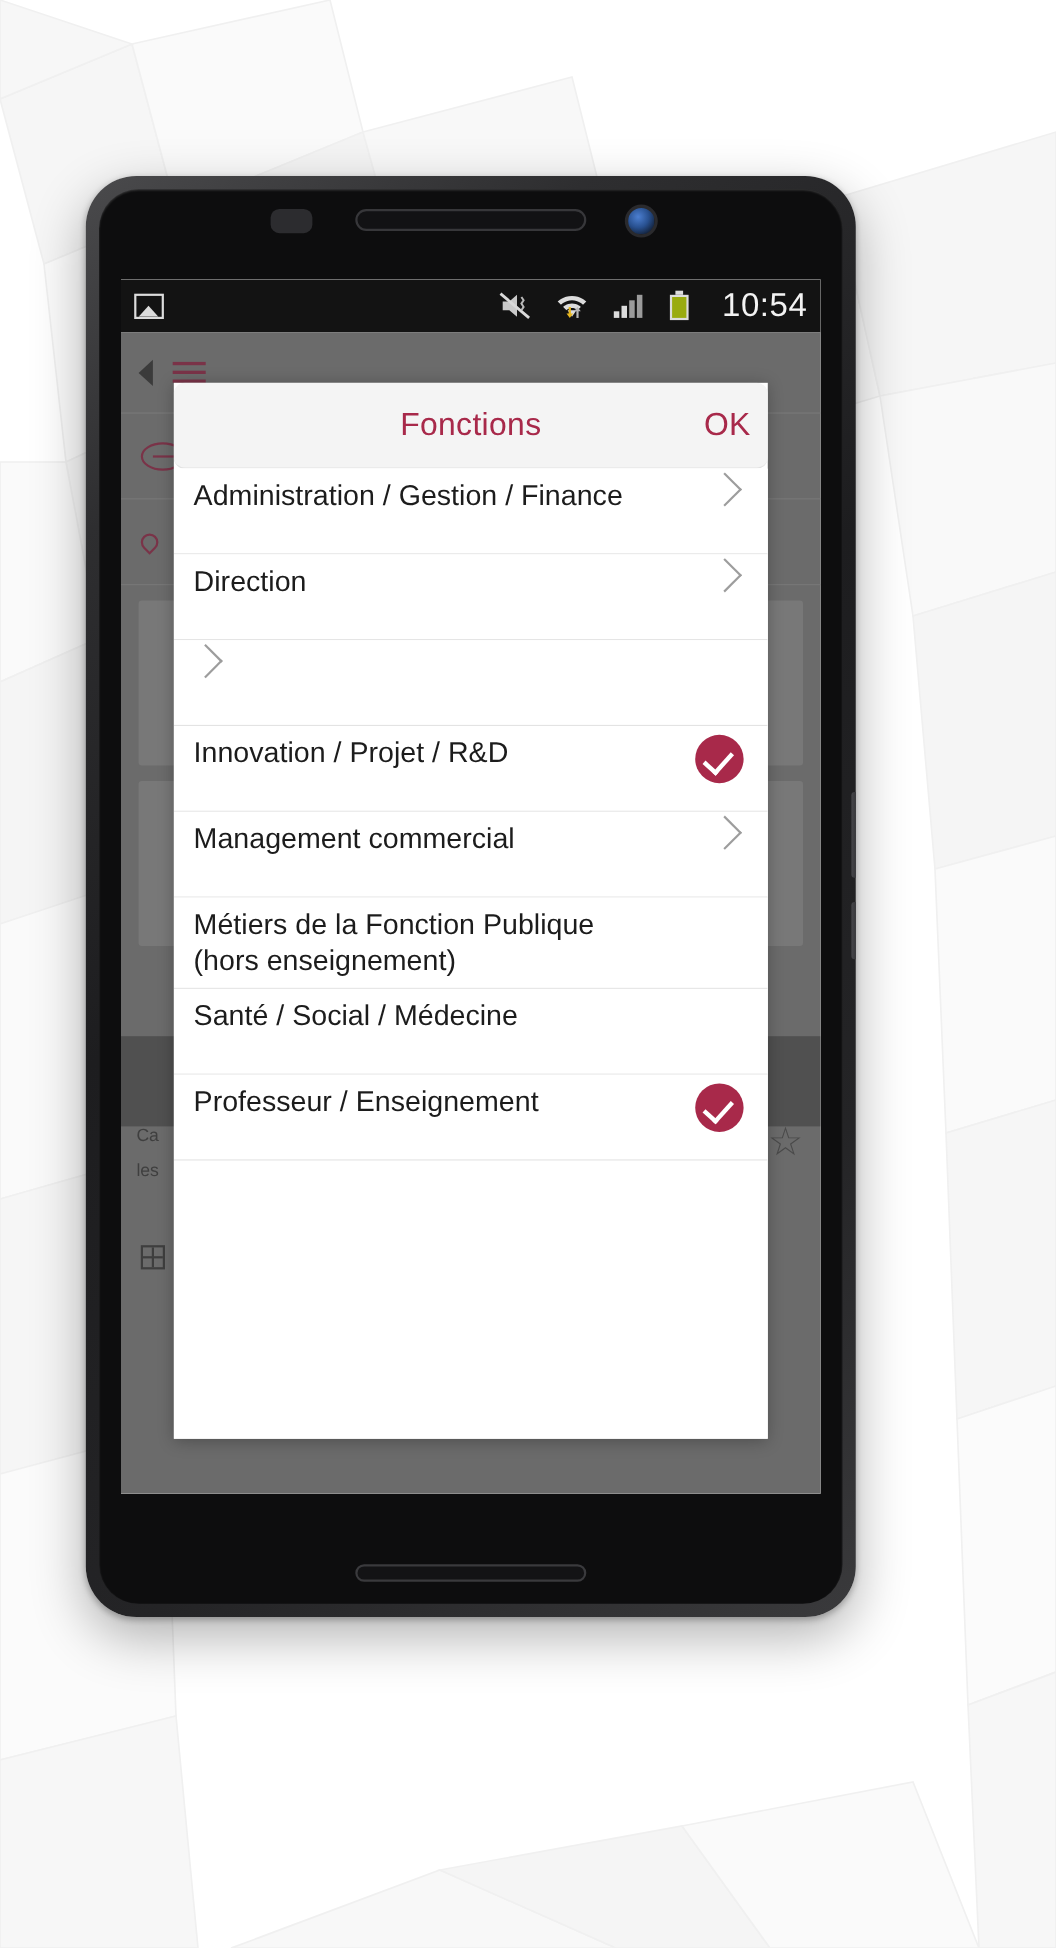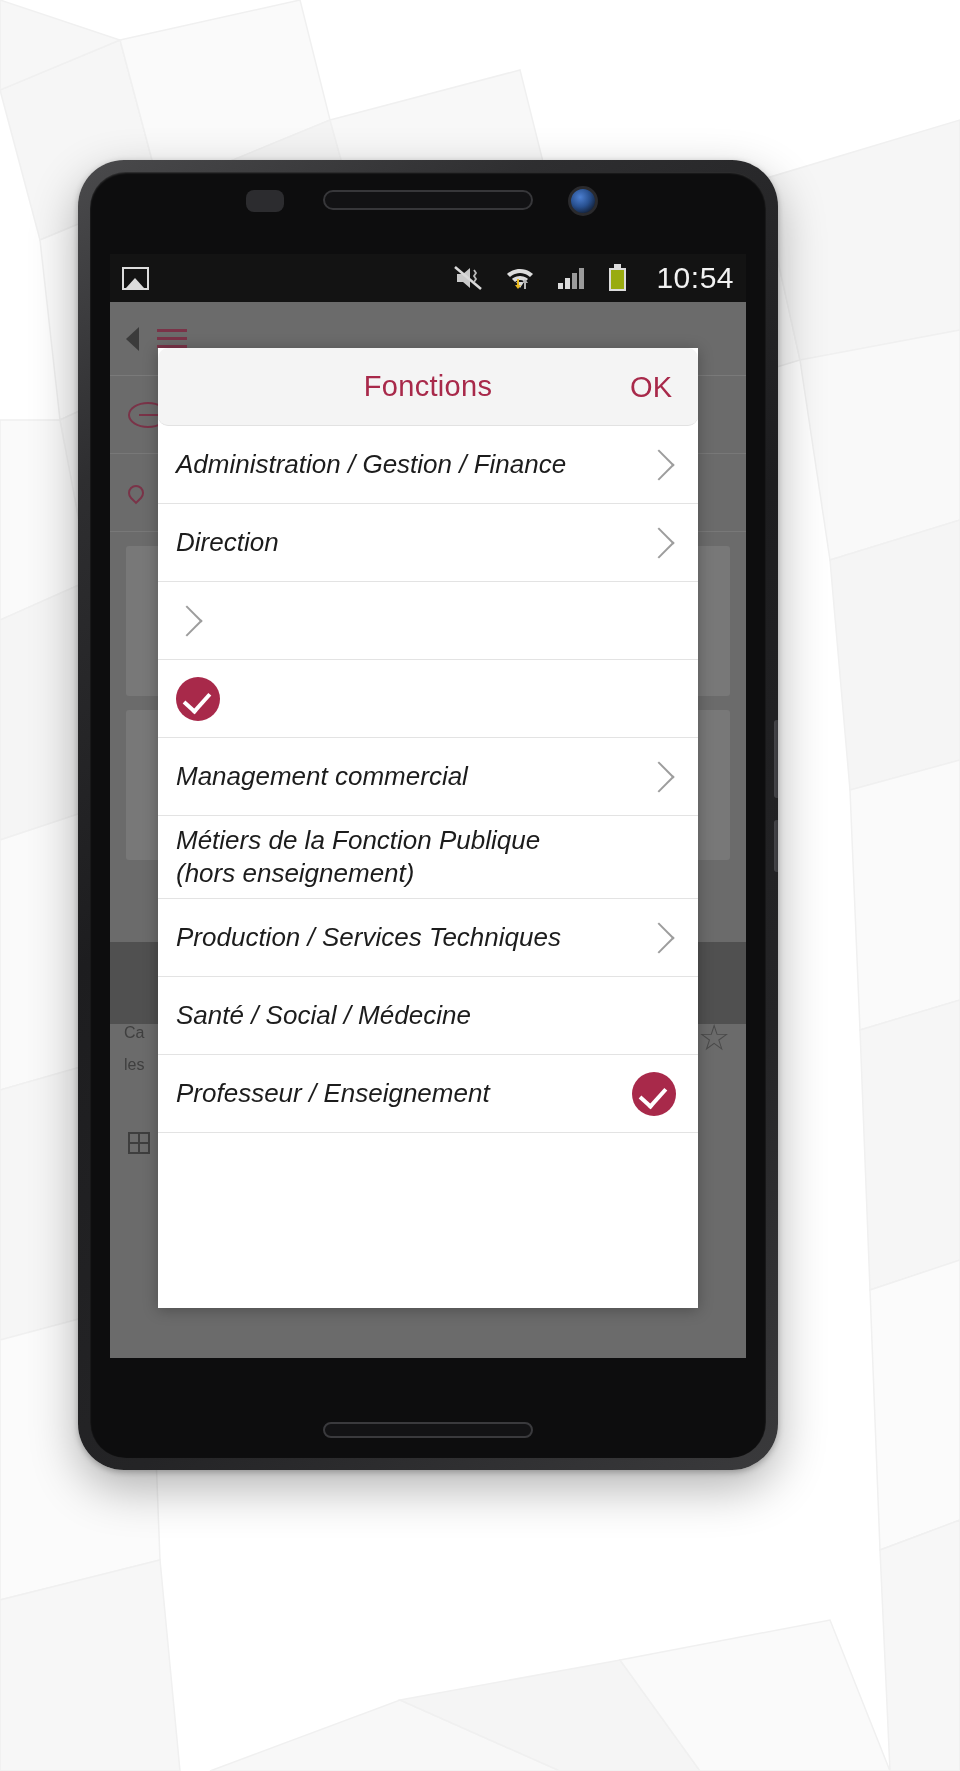--- a/index.html
+++ b/index.html
@@ -233,42 +233,40 @@
     justify-content: center;
     border-radius: 10px;
   }
   #dialog-title {
     font-size: 29px;
     color: #a8294a;
     letter-spacing: 0.3px;
   }
   #dialog-ok {
     position: absolute;
-    right: 26px;
+    right: 16px;
     top: 50%;
     transform: translateY(-50%);
     font-size: 29px;
     color: #a8294a;
     cursor: pointer;
   }
 
   #dialog-list {
     flex: 1;
     overflow: hidden;
     background: #ffffff;
   }
   .list-row {
     position: relative;
     min-height: 78px;
     display: flex;
-    align-items: center;
     padding: 8px 22px 8px 18px;
     border-bottom: 1px solid #e3e3e3;
     background: #ffffff;
-    font-style: italic;
   }
   .row-label {
     font-size: 26px;
     color: #1c1c1c;
     line-height: 33px;
     flex: 1;
     padding-right: 10px;
   }
   .row-chevron {
     width: 22px; height: 22px;
@@ -422,36 +420,33 @@
             <span class="row-chevron"></span>
           </div>
           <div class="list-row">
             <div class="row-label">Direction</div>
             <span class="row-chevron"></span>
           </div>
           <div class="list-row">
             <span class="row-chevron"></span>
           </div>
           <div class="list-row">
+            <div class="row-label">Innovation / Projet / R&amp;D</div>
             <span class="row-check"></span>
           </div>
           <div class="list-row">
             <div class="row-label">Management commercial</div>
             <span class="row-chevron"></span>
           </div>
           <div class="list-row">
             <div class="row-label" style="white-space: pre-line;">Métiers de la Fonction Publique
 (hors enseignement)</div>
             <span class="row-spacer"></span>
           </div>
           <div class="list-row">
-            <div class="row-label">Production / Services Techniques</div>
-            <span class="row-chevron"></span>
-          </div>
-          <div class="list-row">
             <div class="row-label">Santé / Social / Médecine</div>
             <span class="row-spacer"></span>
           </div>
           <div class="list-row">
             <div class="row-label">Professeur / Enseignement</div>
             <span class="row-check"></span>
           </div>
         </div>
 
     </div>

